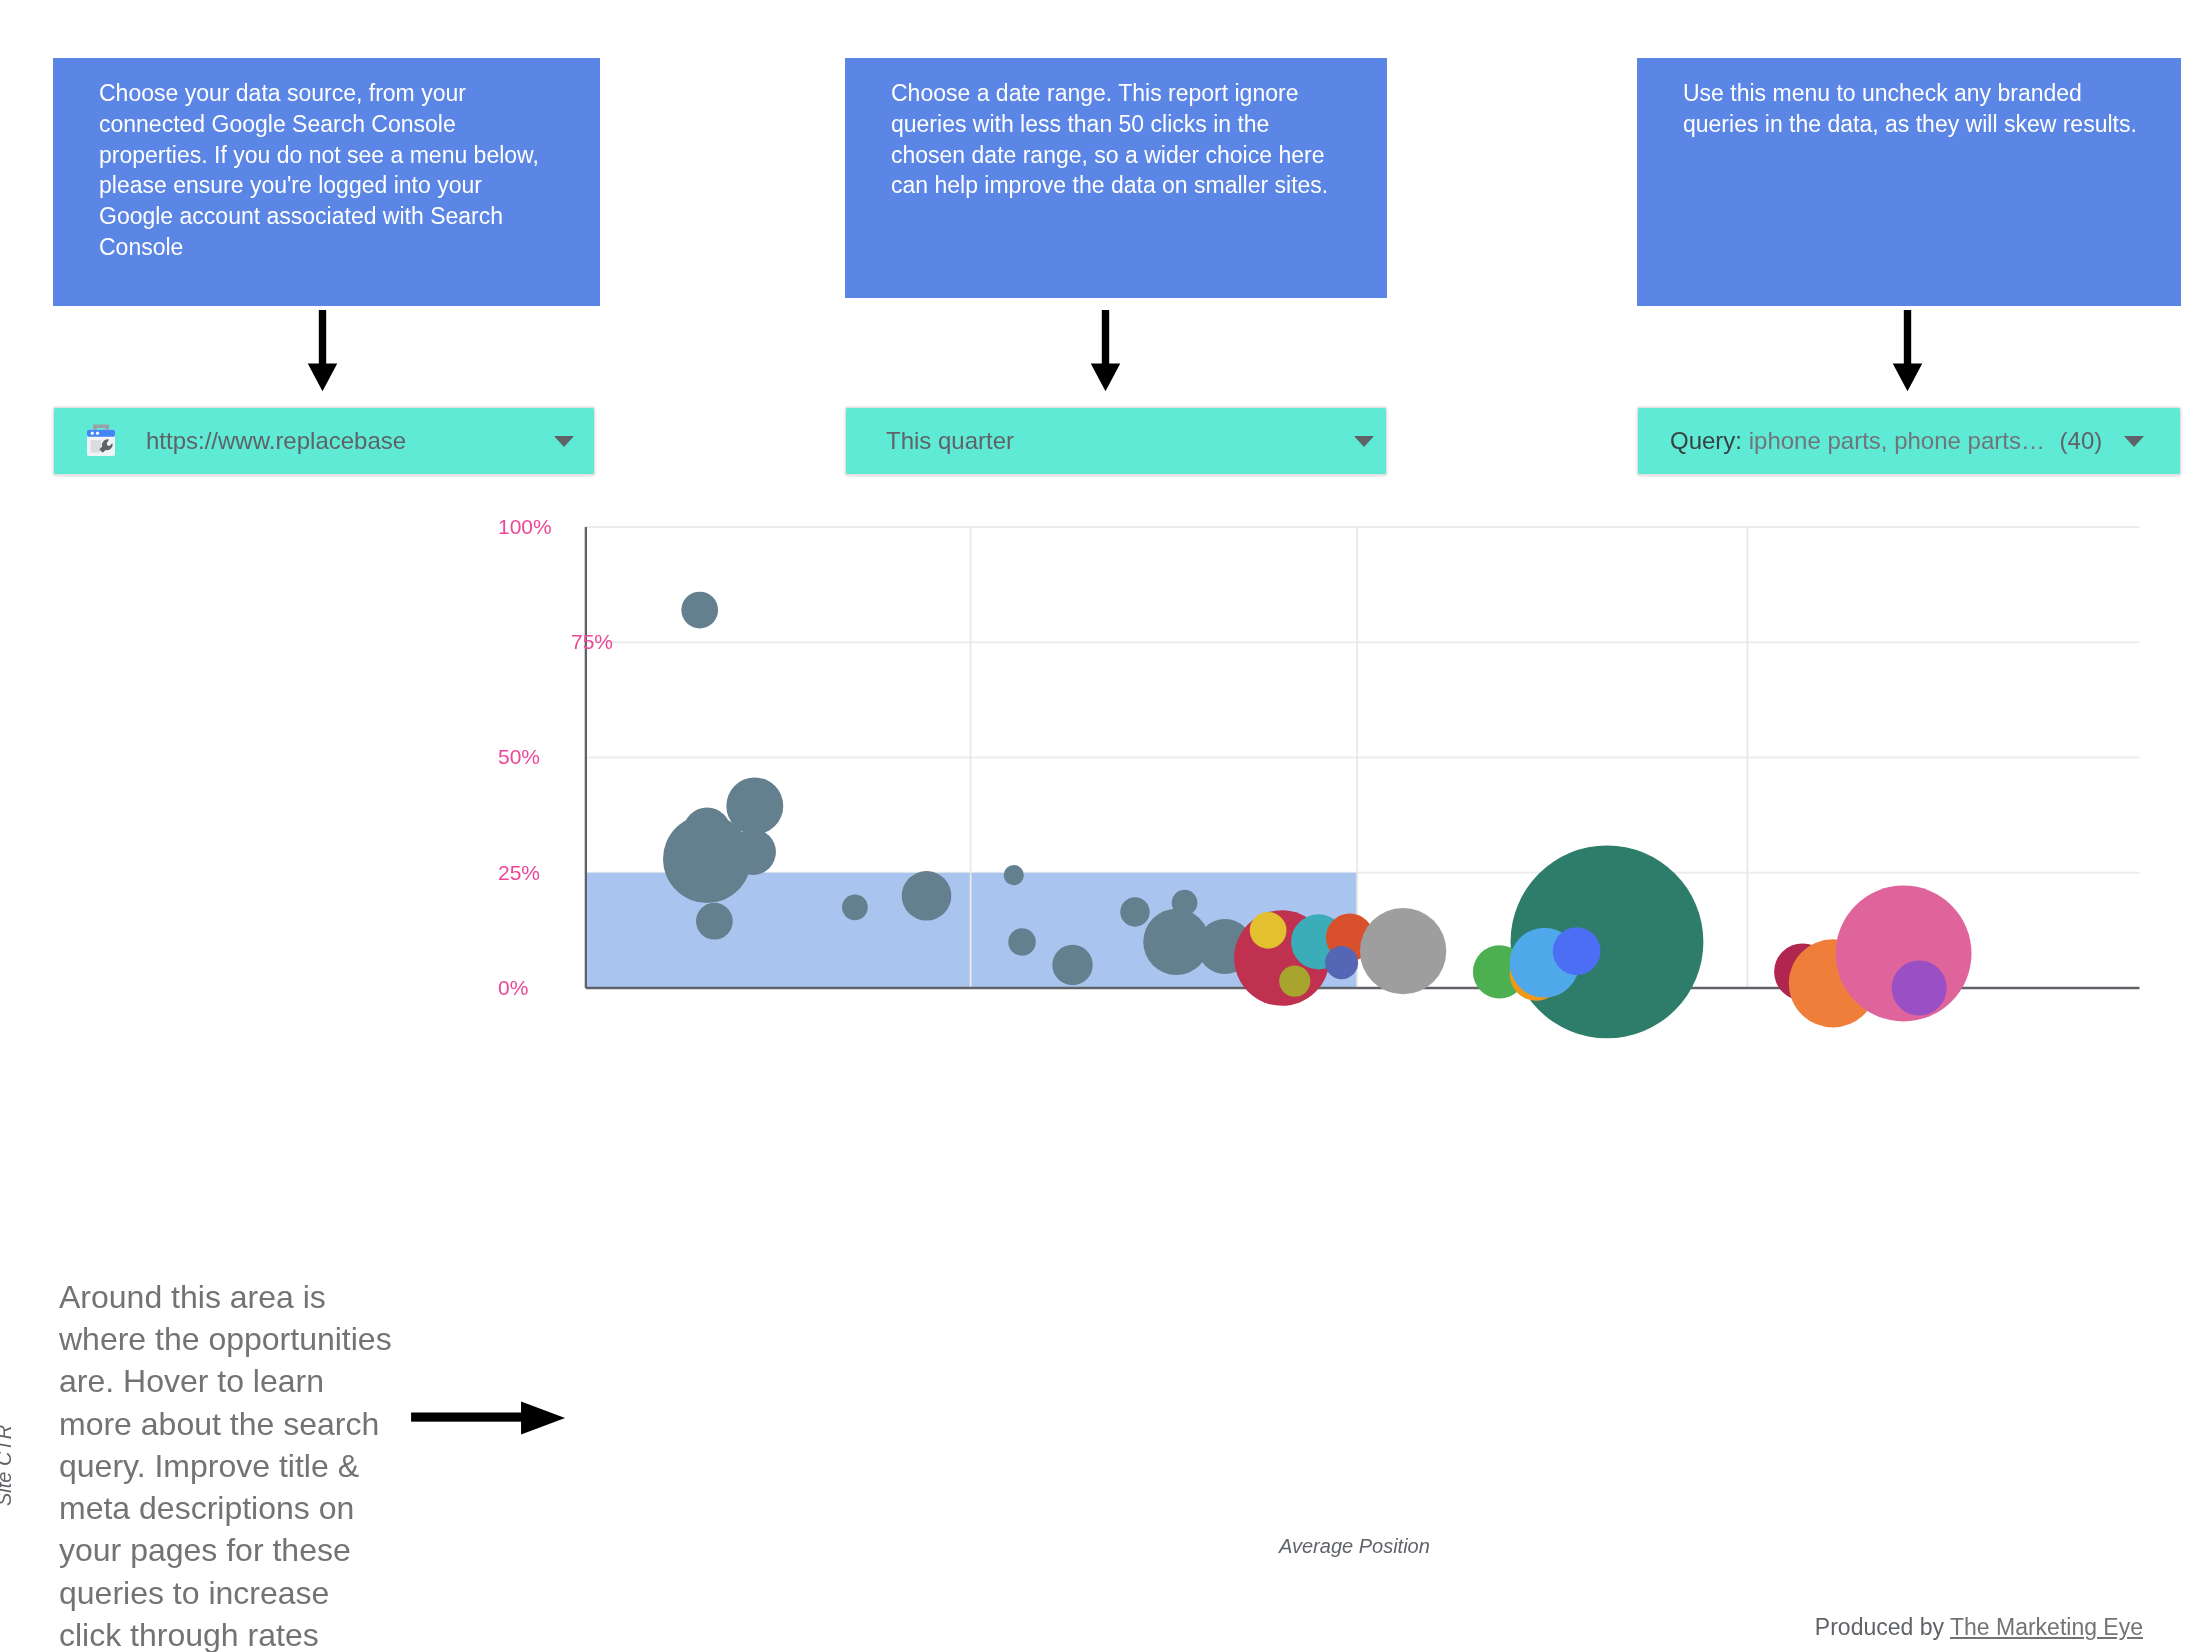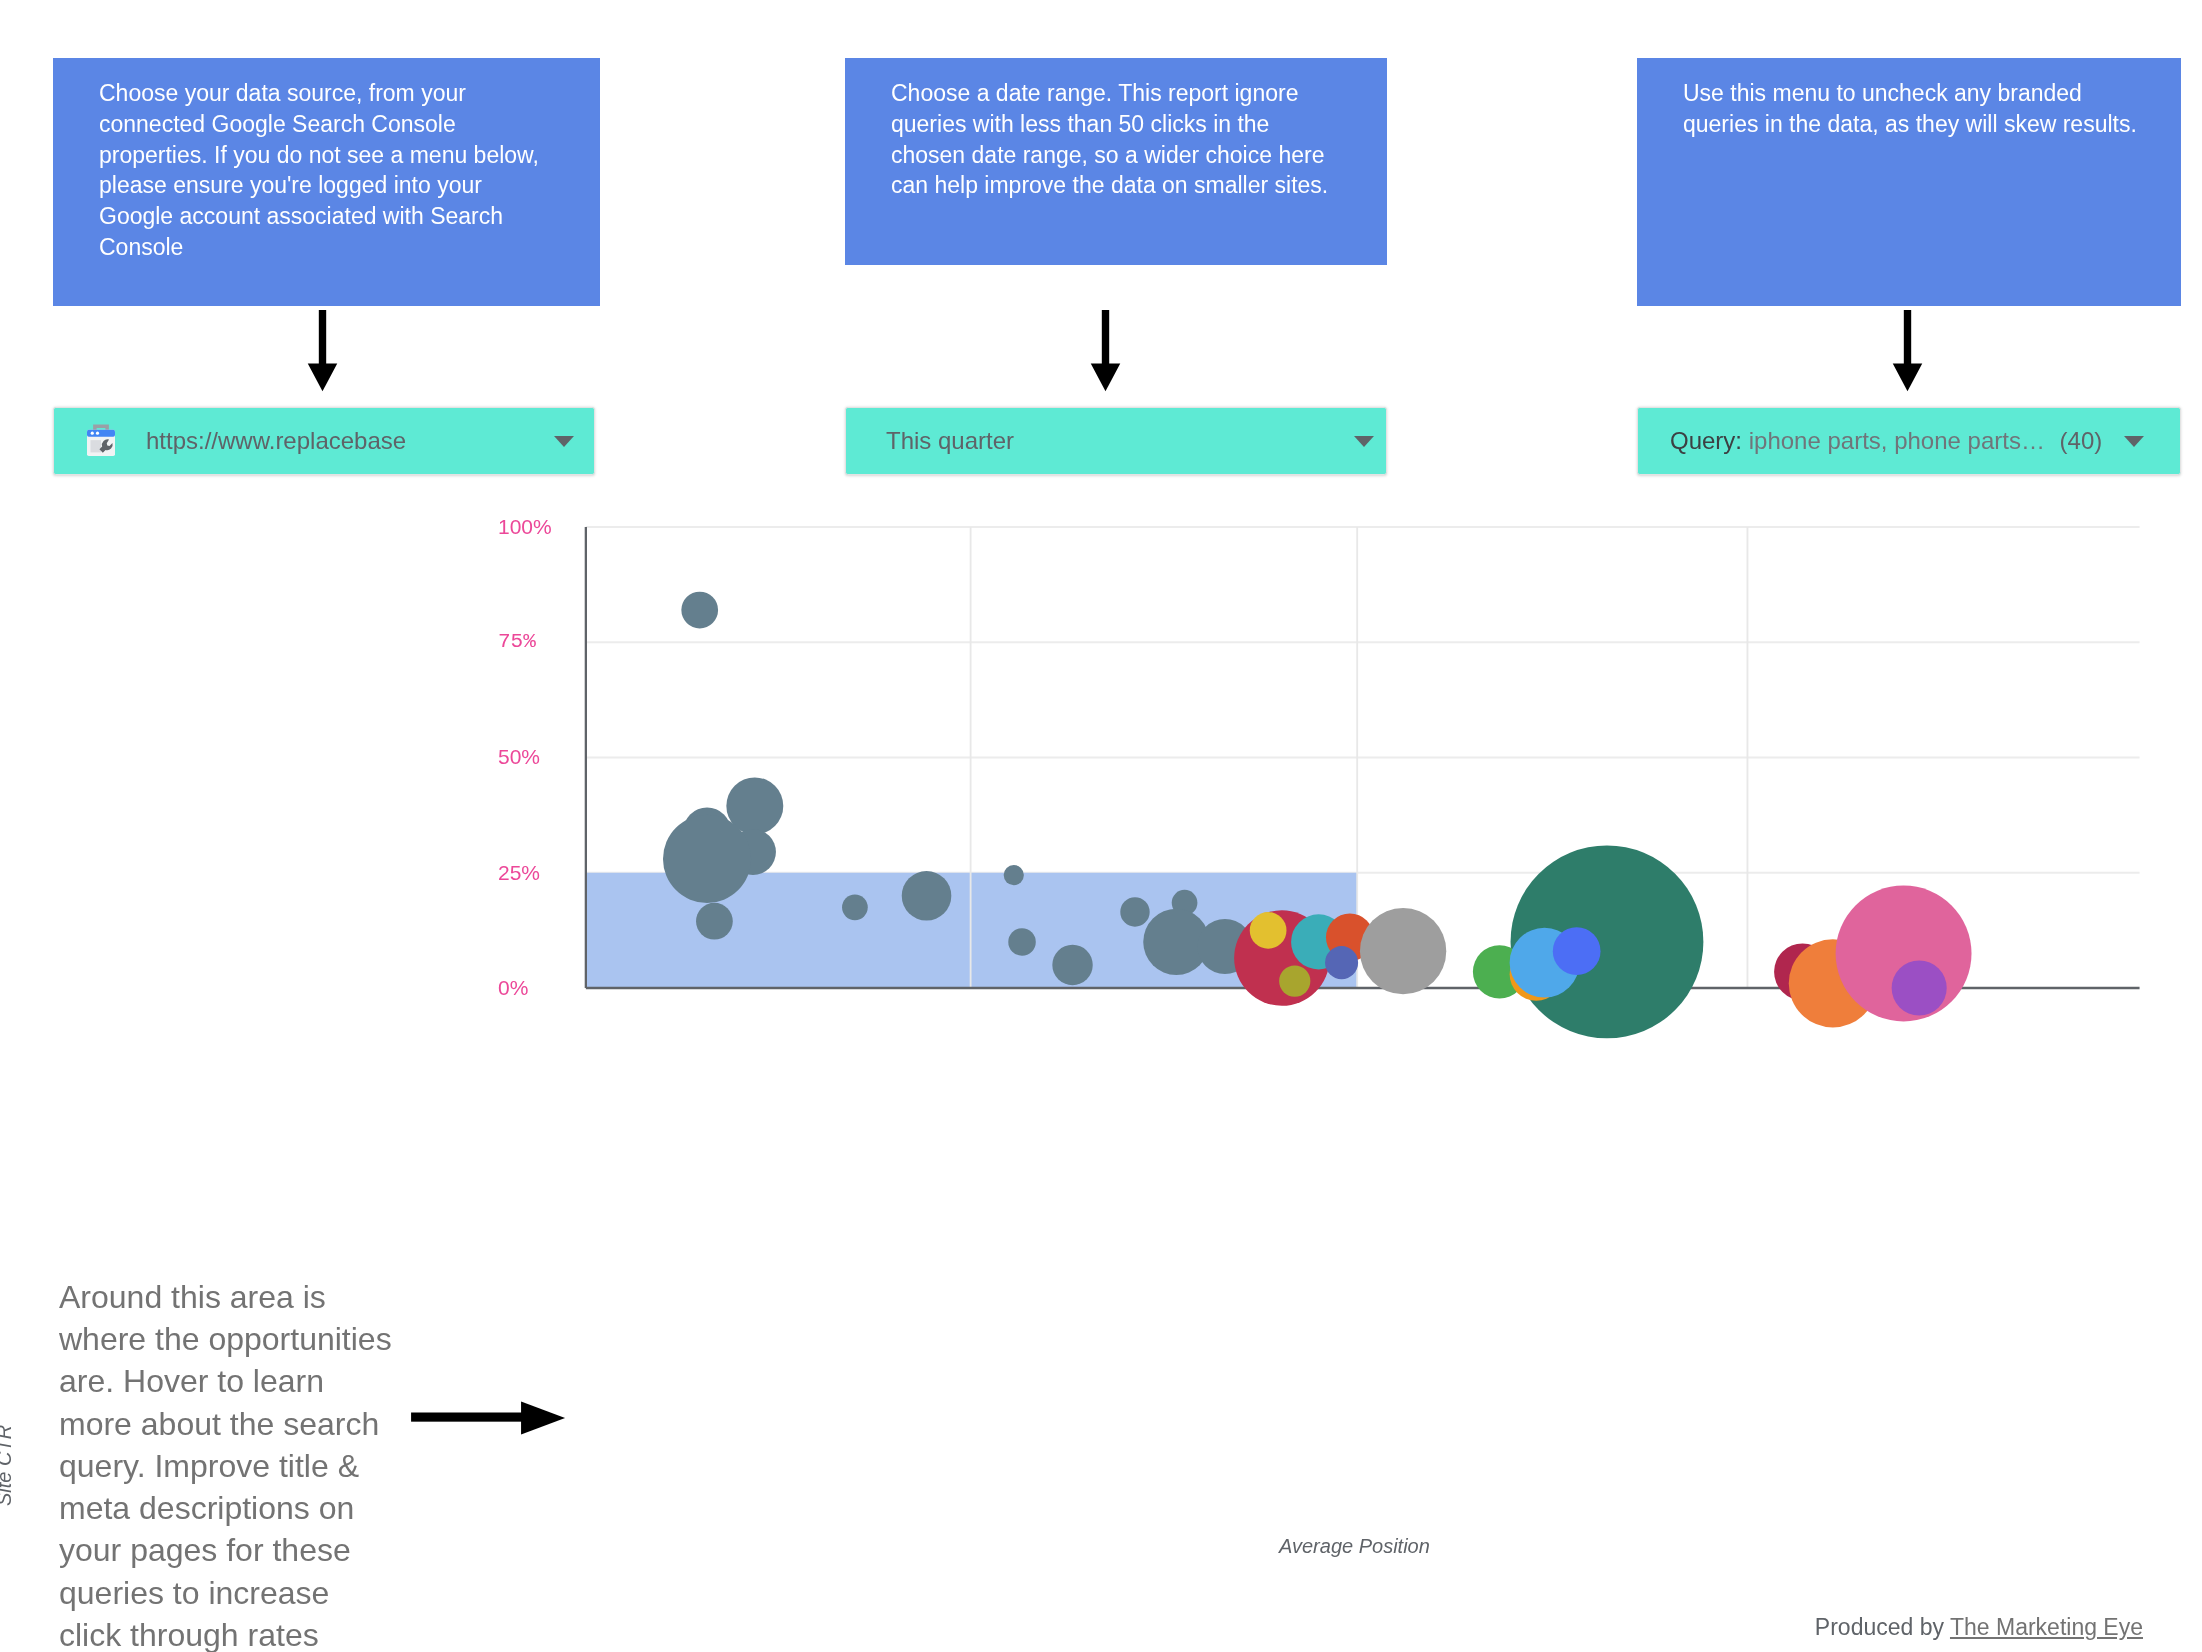--- a/index.html
+++ b/index.html
@@ -20,21 +20,21 @@
   .callout {
     position: absolute;
     background: #5b86e5;
     color: #ffffff;
     font-size: 23px;
     line-height: 1.34;
     box-sizing: border-box;
     padding: 20px 42px 40px 46px;
   }
   #callout-1 { left: 53px;   top: 58px; width: 547px;  height: 248px; }
-  #callout-2 { left: 845px;  top: 58px; width: 542px;  height: 207px; }
+  #callout-2 { left: 845px;  top: 58px; width: 542px;  height: 240px; }
   #callout-3 { left: 1637px; top: 58px; width: 544px;  height: 248px; }
 
   
   .down-arrow {
     position: absolute;
     width: 37px;
     height: 83px;
   }
   #arrow-1 { left: 304px;  top: 310px; }
   #arrow-2 { left: 1087px; top: 310px; }
@@ -245,21 +245,21 @@
       <circle cx="1996" cy="510.98" r="48" fill="#ef7e3b"></circle>
       <circle cx="2073" cy="478.35" r="74" fill="#e0649c"></circle>
       <circle cx="2090" cy="516" r="30" fill="#9b4fc4"></circle>
     </svg>
   <div class="axis-title" id="ylabel">Site CTR</div>
   <div class="axis-title" id="xlabel">Average Position</div>
   <div id="ytick-layer">
       <div class="ytick" style="top: 474px; right: 1627px;">0%</div>
       <div class="ytick" style="top: 359px; right: 1627px;">25%</div>
       <div class="ytick" style="top: 243px; right: 1627px;">50%</div>
-      <div class="ytick" style="top: 128px; right: 1627px; font-family: Liberation Mono, monospace;">75%</div>
+      <div class="ytick" style="top: 128px; right: 1554px;">75%</div>
       <div class="ytick" style="top: 13px; right: 1627px;">100%</div>
     </div>
 </div>
 
 <div id="footer">
   <span>Produced by </span><a href="#">The Marketing Eye</a>
 </div>
 
 
 </body></html>

